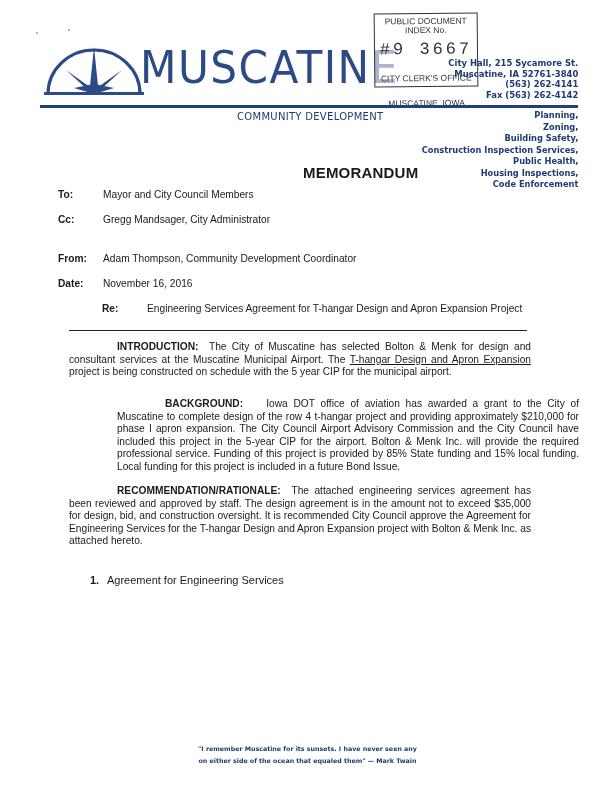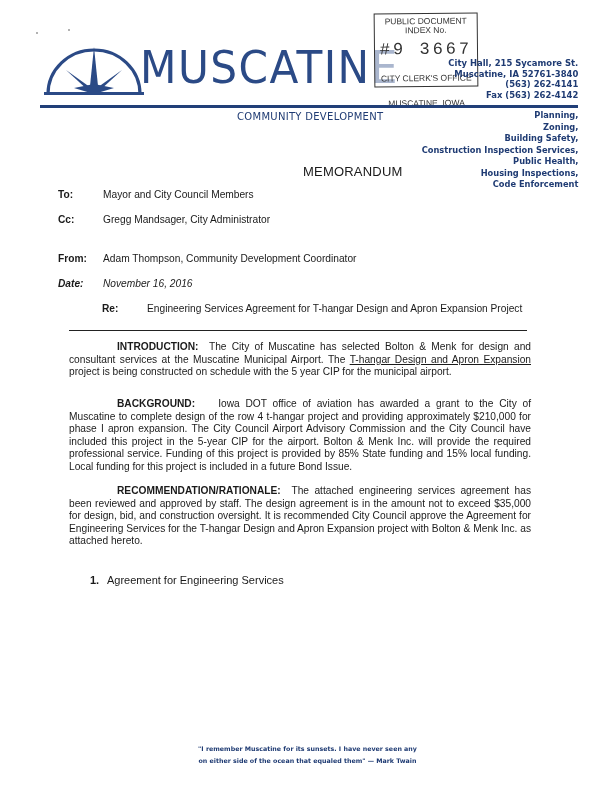--- a/index.html
+++ b/index.html
@@ -8,21 +8,21 @@
   .logo-svg { left:44px; top:44px; width:100px; height:52px; }
   .brand { left:140px; top:46px; font-family:"DejaVu Sans", sans-serif; font-size:44px; color:#2b4a86; letter-spacing:1.5px; line-height:1; font-weight:normal; transform:scaleX(0.96); transform-origin:left top; }
   .rule-top { left:40px; top:105px; width:538px; height:3px; background:#213f78; }
   .dept { left:237px; top:111px; font-family:"DejaVu Sans", sans-serif; font-size:10px; font-weight:normal; color:#1f3b73; letter-spacing:0.3px; }
   .addr { right:37px; top:58px; text-align:right; font-family:"DejaVu Sans", sans-serif; font-size:9.2px; color:#1f3b73; line-height:10.5px; font-weight:bold; transform:scaleX(0.92); transform-origin:right top; }
   .services { right:37px; top:110px; text-align:right; font-family:"DejaVu Sans", sans-serif; font-size:9px; color:#1f3b73; line-height:11.5px; font-weight:bold; transform:scaleX(0.92); transform-origin:right top; }
   .stamp { left:374px; top:13px; width:102px; height:72px; border:1.3px solid #333; background:rgba(255,255,255,0.6); transform:rotate(-0.6deg); font-family:"Liberation Sans", sans-serif; color:#333; text-align:center; }
   .stamp .t1 { font-size:8.5px; line-height:9px; margin-top:3px; }
   .stamp .num { font-family:"Liberation Mono", monospace; font-size:17px; letter-spacing:3px; margin-top:6px; line-height:18px; }
   .stamp .t2 { font-size:8.5px; line-height:8.5px; margin-top:15px; }
-  .memo-title { left:262px; top:164px; font-size:13px; font-weight:normal; letter-spacing:0.2px;padding-left:41px; }
+  .memo-title { left:262px; top:164px; font-size:15px; font-weight:bold; letter-spacing:0.2px;padding-left:41px; }
   .hdr-row { left:58px; font-size:10.2px; line-height:13.5px; }
   .hdr-row .lbl { display:inline-block; width:45px; font-weight:bold; }
   .hdr-row .val { display:inline-block; vertical-align:top; }
   .rule-mid { left:69px; top:330px; width:458px; height:1.2px; background:#222; }
   .para { left:69px; width:462px; font-size:10.2px; line-height:12.6px; text-align:justify; color:#1a1a1a; }
   .para b { font-weight:bold;padding-left:48px; }
   .para u { text-decoration:underline; }
   .list-item { left:90px; top:574px; font-size:11px; }
   .list-item .n { display:inline-block; width:17px; font-weight:bold; }
   .quote { left:0; width:615px; top:743px; text-align:center; font-family:"DejaVu Sans", sans-serif; font-size:6.3px; font-weight:bold; color:#1f3b73; line-height:12px; }
@@ -77,34 +77,34 @@
 
 <div class="abs hdr-row" style="top:188px;">
   <span class="lbl">To:</span><span class="val">Mayor and City Council Members</span>
 </div>
 <div class="abs hdr-row" style="top:213px;">
   <span class="lbl">Cc:</span><span class="val"><span>Gregg Mandsager, City Administrator</span><br></span>
 </div>
 <div class="abs hdr-row" style="top:252px;">
   <span class="lbl">From:</span><span class="val">Adam Thompson, Community Development Coordinator</span>
 </div>
-<div class="abs hdr-row" style="top:277px;font-style:italic;">
+<div class="abs hdr-row" style="top:277px;">
   <span class="lbl">Date:</span><span class="val">November 16, 2016</span>
 </div>
 <div class="abs hdr-row" style="top:302px;margin-left:44px;">
   <span class="lbl">Re:</span><span class="val">Engineering Services Agreement for T-hangar Design and Apron Expansion Project</span>
 </div>
 
 <div class="abs rule-mid"></div>
 
 <div class="abs para" style="top:341px;">
   <b>INTRODUCTION:</b>&nbsp; <span>The City of Muscatine has selected Bolton &amp; Menk for design and consultant services at the Muscatine Municipal Airport. The </span><u>T-hangar Design and Apron Expansion</u><span> project is being constructed on schedule with the 5 year CIP for the municipal airport.</span>
 </div>
 
-<div class="abs para" style="top:398px;">
+<div class="abs para" style="top:398px;margin-left:48px;">
   <b>BACKGROUND:</b>&nbsp;&nbsp;&nbsp; <span>Iowa DOT office of aviation has awarded a grant to the City of Muscatine to complete design of the row 4 t-hangar project and providing approximately $210,000 for phase I apron expansion. The City Council Airport Advisory Commission and the City Council have included this project in the 5-year CIP for the airport.  Bolton &amp; Menk Inc. will provide the required professional service. Funding of this project is provided by 85% State funding and 15% local funding. Local funding for this project is included in a future Bond Issue.</span>
 </div>
 
 <div class="abs para" style="top:485px;">
   <b>RECOMMENDATION/RATIONALE:</b>&nbsp; <span>The attached engineering services agreement has been reviewed and approved by staff.  The design agreement is in the amount not to exceed $35,000 for design, bid, and construction oversight. It is recommended City Council approve the Agreement for Engineering Services for the T-hangar Design and Apron Expansion project with Bolton &amp; Menk Inc. as attached hereto.</span>
 </div>
 
 <div class="abs list-item">
   <span class="n">1.</span><span>Agreement for Engineering Services</span>
 </div>

